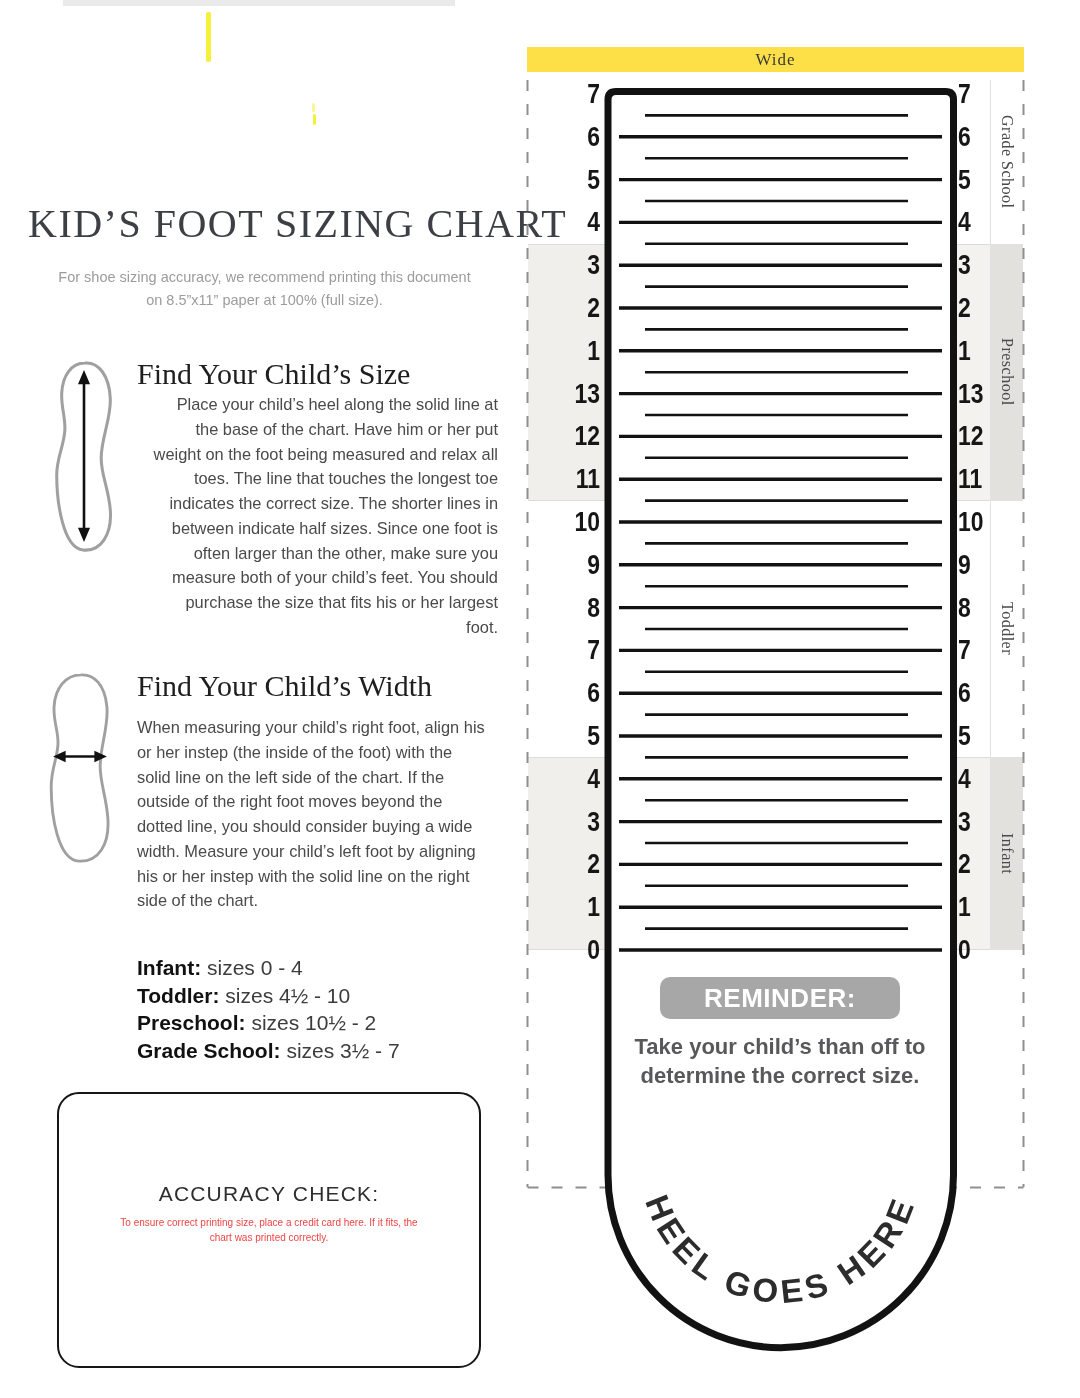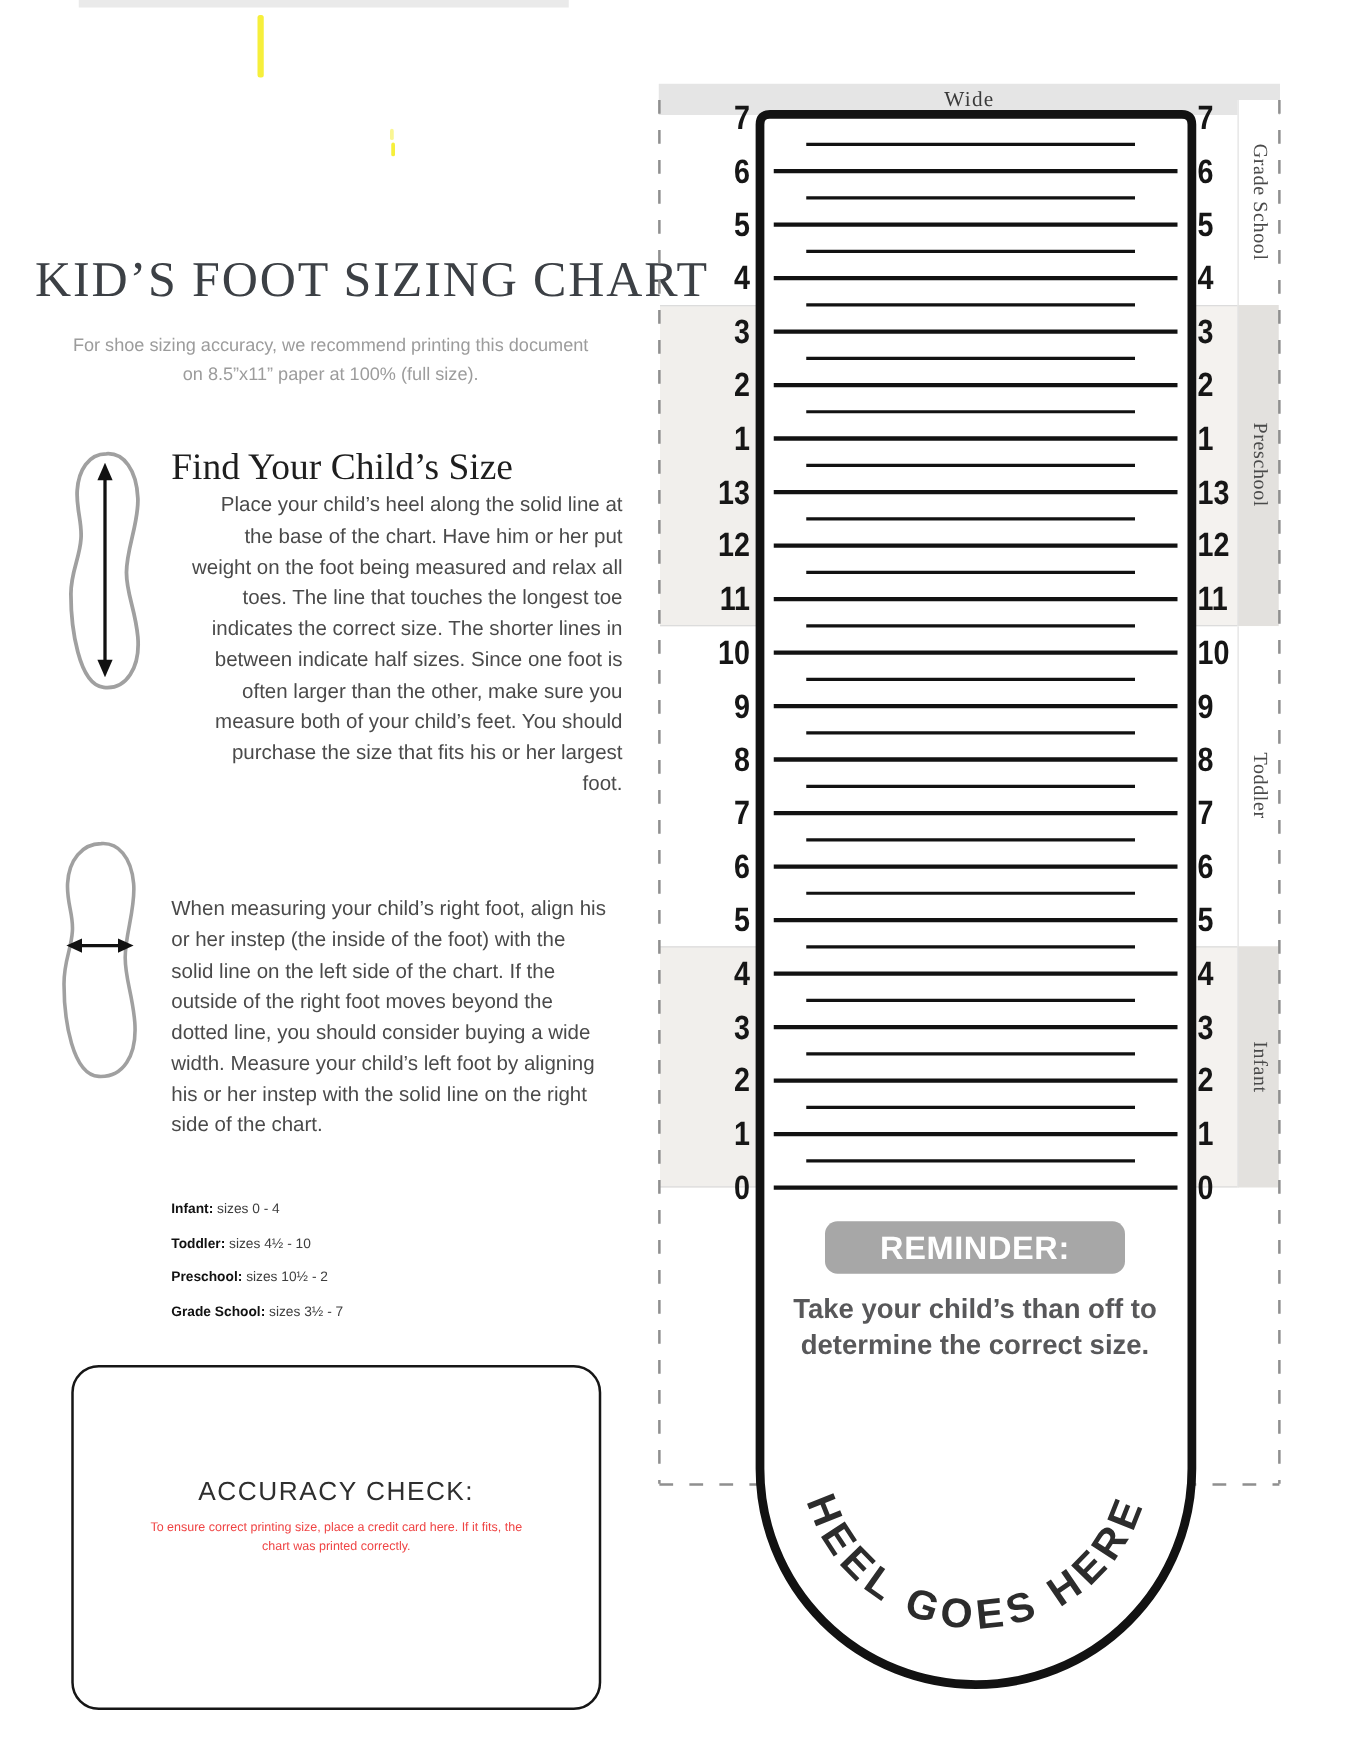--- a/index.html
+++ b/index.html
@@ -11,35 +11,35 @@
   #main-title{left:28px;top:200px;width:500px;font-family:"Liberation Serif",serif;
     font-size:40px;font-weight:400;letter-spacing:1.5px;color:#3c4045;white-space:nowrap;}
   #subtitle{left:52px;top:266px;width:425px;text-align:center;font-size:14.5px;
     line-height:1.6;color:#9c9c9c;}
   .section-heading{font-family:"Liberation Serif",serif;font-size:30px;color:#1e1e1e;
     white-space:nowrap;}
   .section-body{width:348px;font-size:16.4px;line-height:1.51;color:#4a4a4a;}
   #heading-1{left:137px;top:346px;margin-top:11px;} #body-1{left:150px;top:392px;text-align:right;}
   #heading-2{left:137px;top:669px;} #body-2{left:137px;top:715px;}
 
-  #size-ranges{left:137px;top:954px;font-size:11px;line-height:27.5px;color:#3d3d3d;}
+  #size-ranges{left:137px;top:954px;font-size:21px;line-height:27.5px;color:#3d3d3d;}
   #size-ranges .rng-label{font-weight:700;color:#111;}
 
   #accuracy-box{left:57px;top:1092px;width:424px;height:276px;border:2.5px solid #161616;
     border-radius:22px;box-sizing:border-box;text-align:center;}
   #accuracy-heading{margin-top:88px;font-family:Liberation Sans, sans-serif;font-size:21px;
     letter-spacing:1.2px;color:#2e2e2e;}
   #accuracy-body{width:310px;margin:10px auto 0;font-size:10px;line-height:1.48;color:#ef4444;}
 
   
   #artifact-strip{left:63px;top:0;width:392px;height:6px;background:#eaeaea;}
   .artifact-yellow{background:#f6ef3b;border-radius:2px;}
 
   
-  #wide-bar{left:527px;top:67px;width:497px;height:25px;background:#e5e5e5;
+  #wide-bar{left:527px;top:47px;width:497px;height:25px;background:#fde047;
     display:flex;align-items:center;justify-content:center;}
   #wide-label{font-family:"Liberation Serif",serif;font-size:17px;letter-spacing:1px;color:#3a3a3a;}
 
   #band-layer{left:0;top:0;width:1080px;height:1398px;z-index:1;}
   #chart-svg{left:0;top:0;z-index:2;pointer-events:none;}
   #overlay-layer{left:0;top:0;width:892px;height:1398px;z-index:3;pointer-events:none;}
 
   .band{position:absolute;box-sizing:border-box;}
   .band.shaded{border-top:1px solid #dcdcdc;border-bottom:1px solid #dcdcdc;}
   .label-cell{position:absolute;display:flex;align-items:center;justify-content:center;
@@ -79,20 +79,21 @@
   </svg>
   <div class="abs section-heading" id="heading-1">Find Your Child’s Size</div>
   <div class="abs section-body" id="body-1">Place your child’s heel along the solid line at the base of the chart. Have him or her put weight on the foot being measured and relax all toes. The line that touches the longest toe indicates the correct size. The shorter lines in between indicate half sizes. Since one foot is often larger than the other, make sure you measure both of your child’s feet. You should purchase the size that fits his or her largest foot.</div>
 
   <svg class="abs" style="left:44px;top:672px;" width="72" height="192" viewBox="0 0 70 200">
     <path d="M36,3 C20,3 9,17 8,36 C7,52 13,62 12,76 C11,92 5,100 5,120 C5,150 12,196 34,197 C54,198 66,180 64,152 C62,128 56,116 56,98 C56,78 65,56 63,36 C61,14 50,2 36,3 Z" fill="none" stroke="#a0a0a0" stroke-width="3" stroke-linejoin="round"></path>
     <line x1="15" y1="88" x2="55" y2="88" stroke="#111" stroke-width="2.6"></line>
     <polygon points="7,88 20,82 20,94" fill="#111"></polygon>
     <polygon points="63,88 50,82 50,94" fill="#111"></polygon>
   </svg>
+  <div class="abs section-heading" id="heading-2">Find Your Child’s Width</div>
   <div class="abs section-body" id="body-2">When measuring your child’s right foot, align his or her instep (the inside of the foot) with the solid line on the left side of the chart. If the outside of the right foot moves beyond the dotted line, you should consider buying a wide width. Measure your child’s left foot by aligning his or her instep with the solid line on the right side of the chart.</div>
 
   <div class="abs" id="size-ranges">
     <div><span class="rng-label">Infant:</span> <span>sizes 0 - 4</span></div>
     <div><span class="rng-label">Toddler:</span> <span>sizes 4½ - 10</span></div>
     <div><span class="rng-label">Preschool:</span> <span>sizes 10½ - 2</span></div>
     <div><span class="rng-label">Grade School:</span> <span>sizes 3½ - 7</span></div>
   </div>
 
   <div class="abs" id="accuracy-box">

